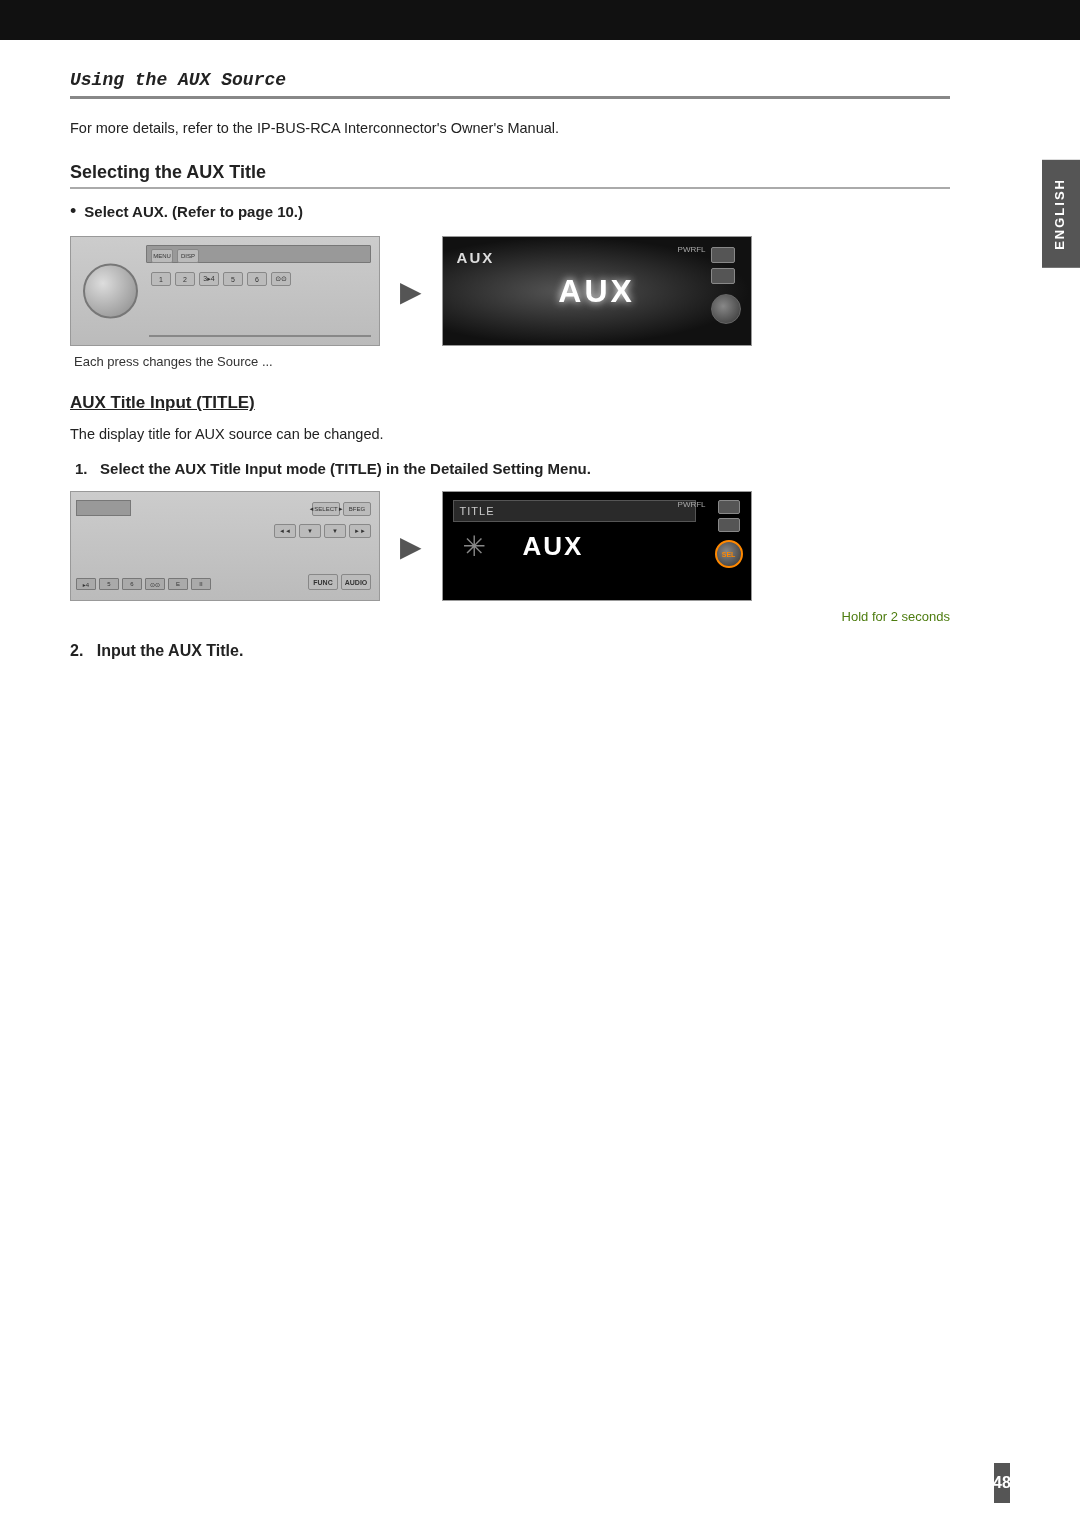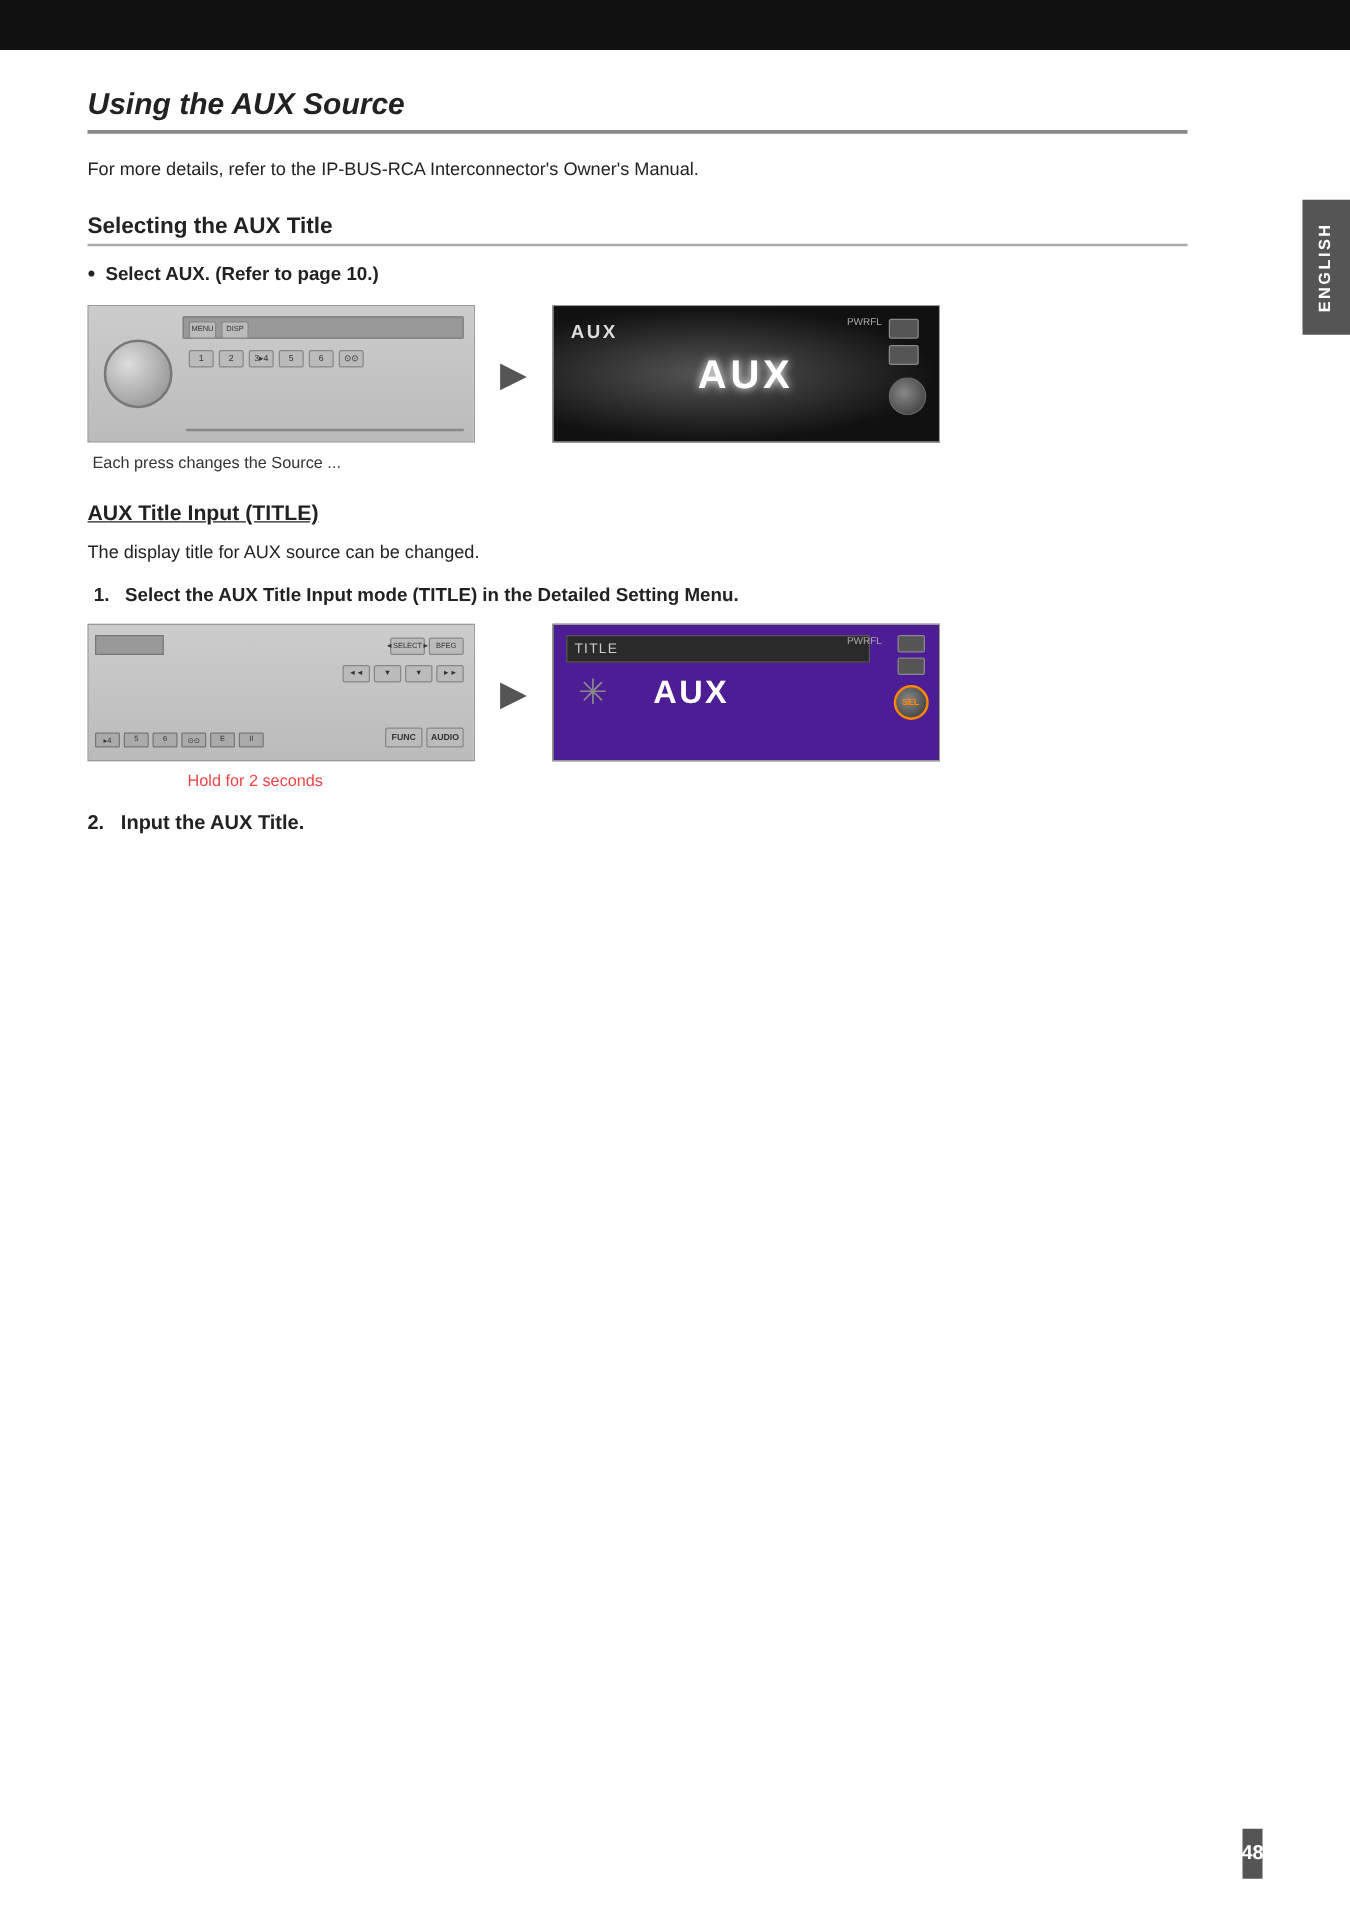--- a/index.html
+++ b/index.html
@@ -38,26 +38,27 @@
       text-align: center;
     }
 
     .page-content {
       padding: 30px 70px 40px 70px;
       max-width: 1020px;
     }
 
     
     .section-title {
-      font-size: 24px;
+      font-size: 18px;
       font-weight: bold;
       border-bottom: 3px solid #888;
       padding-bottom: 6px;
       margin-bottom: 18px;
       font-style: italic;
+      font-family: Liberation Mono, monospace;
     }
 
     .intro-text {
       font-size: 14.5px;
       line-height: 1.6;
       margin-bottom: 6px;
     }
 
     
     .subsection-title {
@@ -284,21 +285,21 @@
     .device-img-right2 {
       width: 310px;
       height: 110px;
       background: #222;
     }
 
     
     .title-display {
       width: 100%;
       height: 100%;
-      background: #4c1d95;
+      background: #000000;
       position: relative;
     }
     .title-label-text {
       color: #ccc;
       font-size: 11px;
       letter-spacing: 1px;
     }
     .title-aux-text {
       position: absolute;
       left: 80px;
@@ -359,23 +360,23 @@
     
     .device-face2 {
       width: 100%;
       height: 100%;
       position: relative;
       background: linear-gradient(180deg, #ccc 0%, #bbb 100%);
     }
 
     .hold-caption {
       font-size: 13px;
-      color: #ef4444;
+      color: #4d7c0f;
       margin-top: 4px;
-      text-align: left;
+      text-align: right;
       margin-left: 80px;
     }
 
     
     .step2-title {
       font-size: 16px;
       font-weight: bold;
       margin: 18px 0 8px 0;
     }
     .step2-text {

